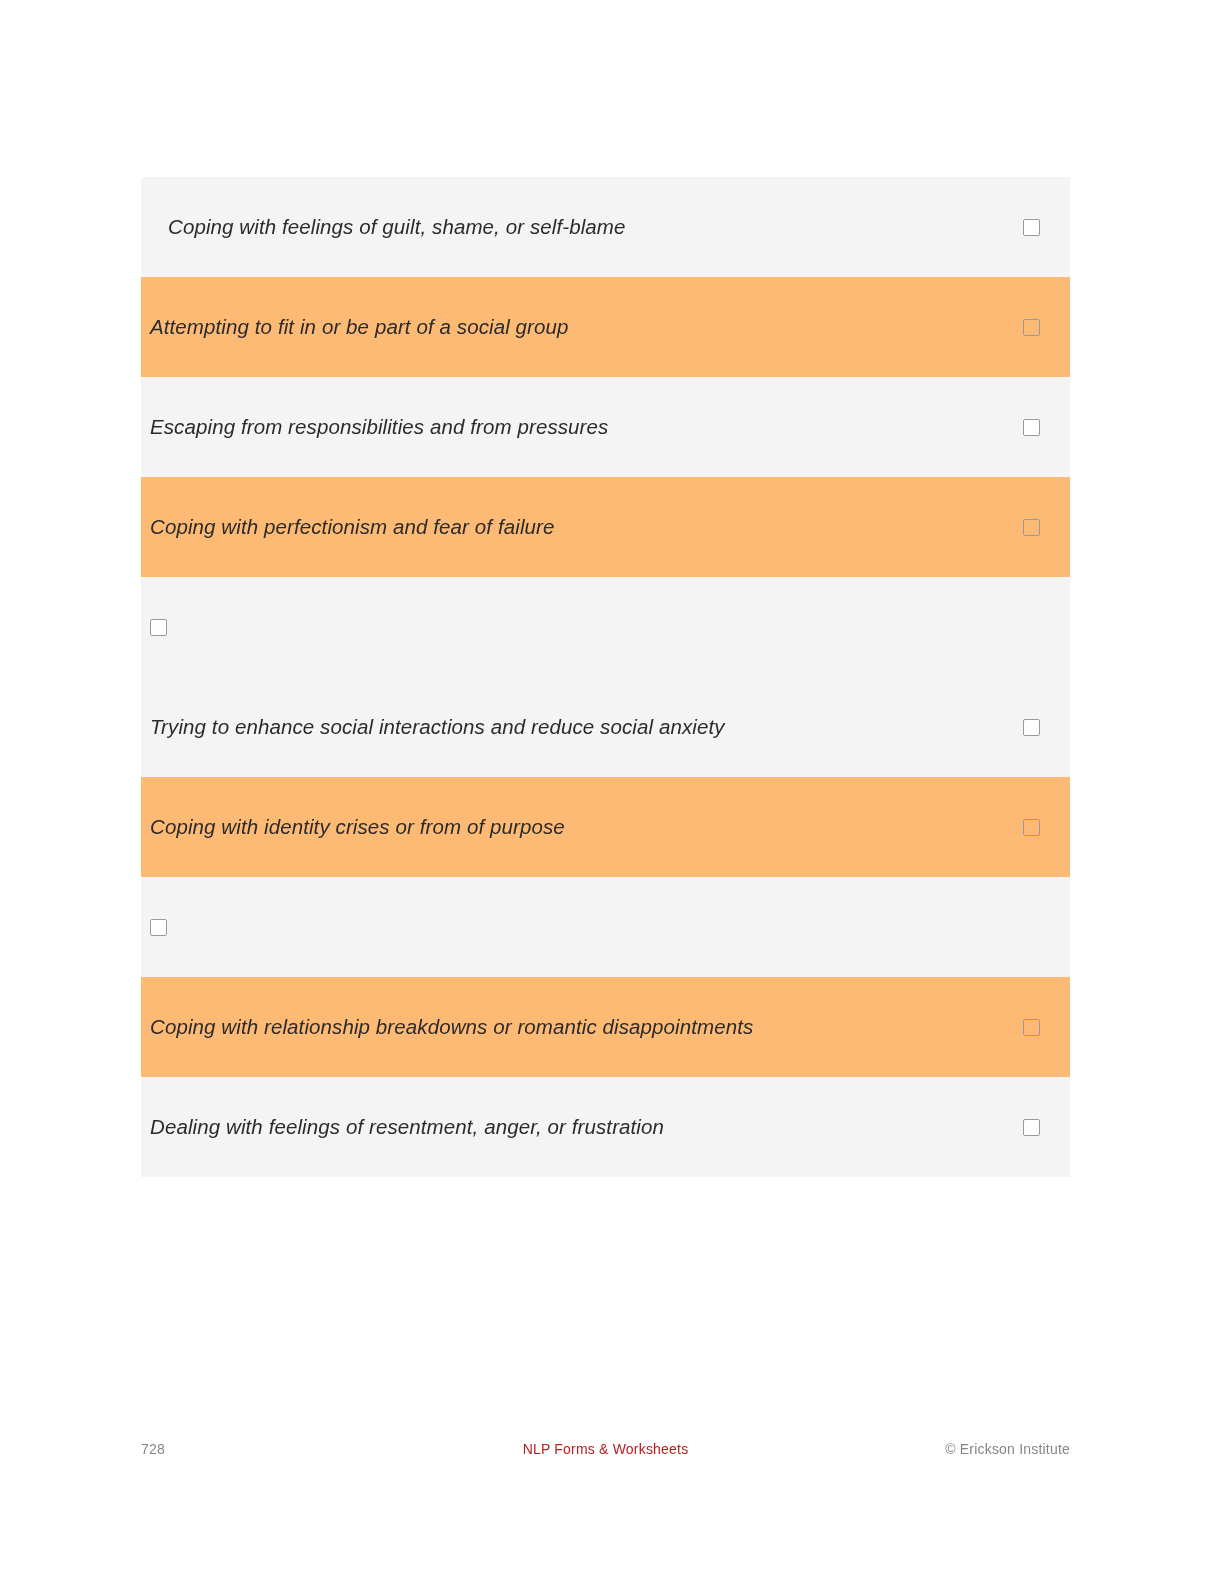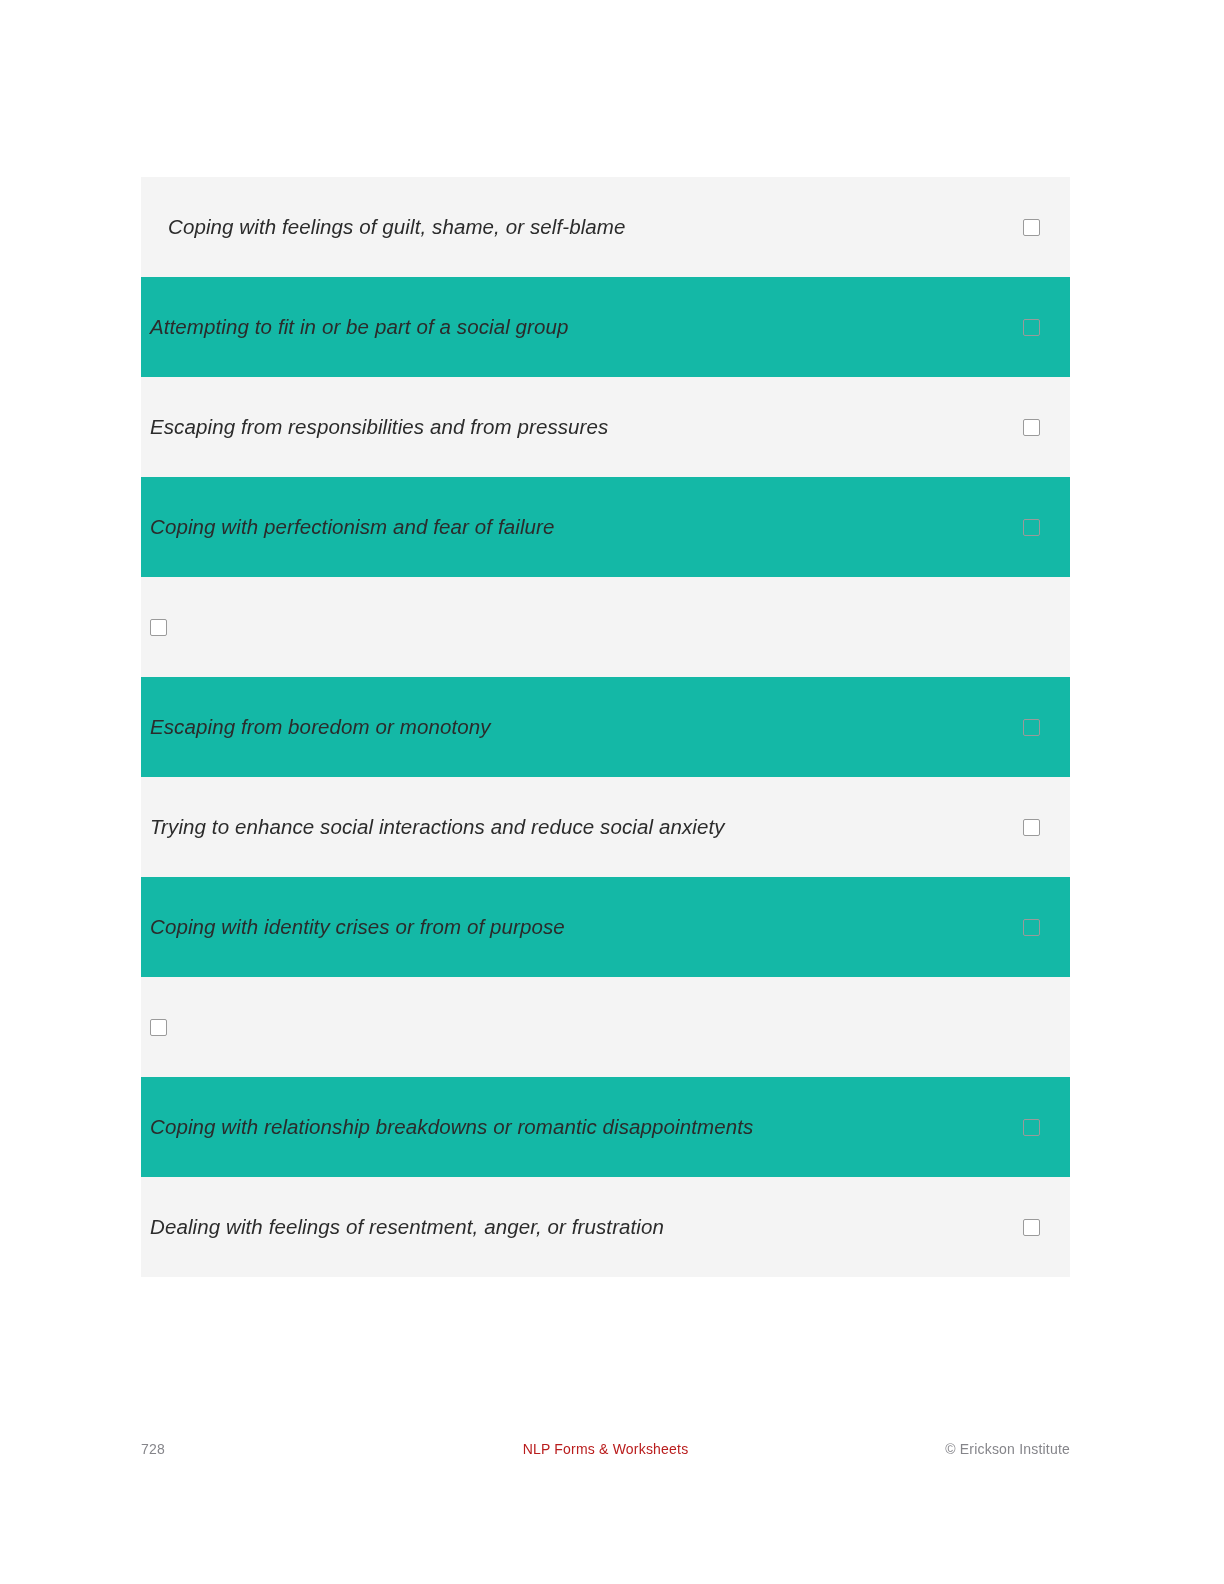--- a/index.html
+++ b/index.html
@@ -32,21 +32,21 @@
   }
 
   .check-row {
     position: relative;
     box-sizing: border-box;
     width: 929px;
     height: 100px;
     display: flex;
     align-items: center;
     justify-content: space-between;
-    background: #14b8a6;
+    background: #fdba74;
     padding-left: 9px;
     padding-right: 30px;
   }
 
   .check-row.shaded {
     background: #f4f4f4;
   }
 
   .check-row.first-indent {
     padding-left: 27px;
@@ -128,24 +128,20 @@
         <span class="row-label">Escaping from responsibilities and from pressures</span>
         <span class="checkbox"></span>
       </div>
       <div class="check-row">
         <span class="row-label">Coping with perfectionism and fear of failure</span>
         <span class="checkbox"></span>
       </div>
       <div class="check-row shaded">
         <span class="checkbox"></span>
       </div>
-      <div class="check-row">
-        <span class="row-label">Escaping from boredom or monotony</span>
-        <span class="checkbox"></span>
-      </div>
       <div class="check-row shaded">
         <span class="row-label">Trying to enhance social interactions and reduce social anxiety</span>
         <span class="checkbox"></span>
       </div>
       <div class="check-row">
         <span class="row-label">Coping with identity crises or from of purpose</span>
         <span class="checkbox"></span>
       </div>
       <div class="check-row shaded">
         <span class="checkbox"></span>

